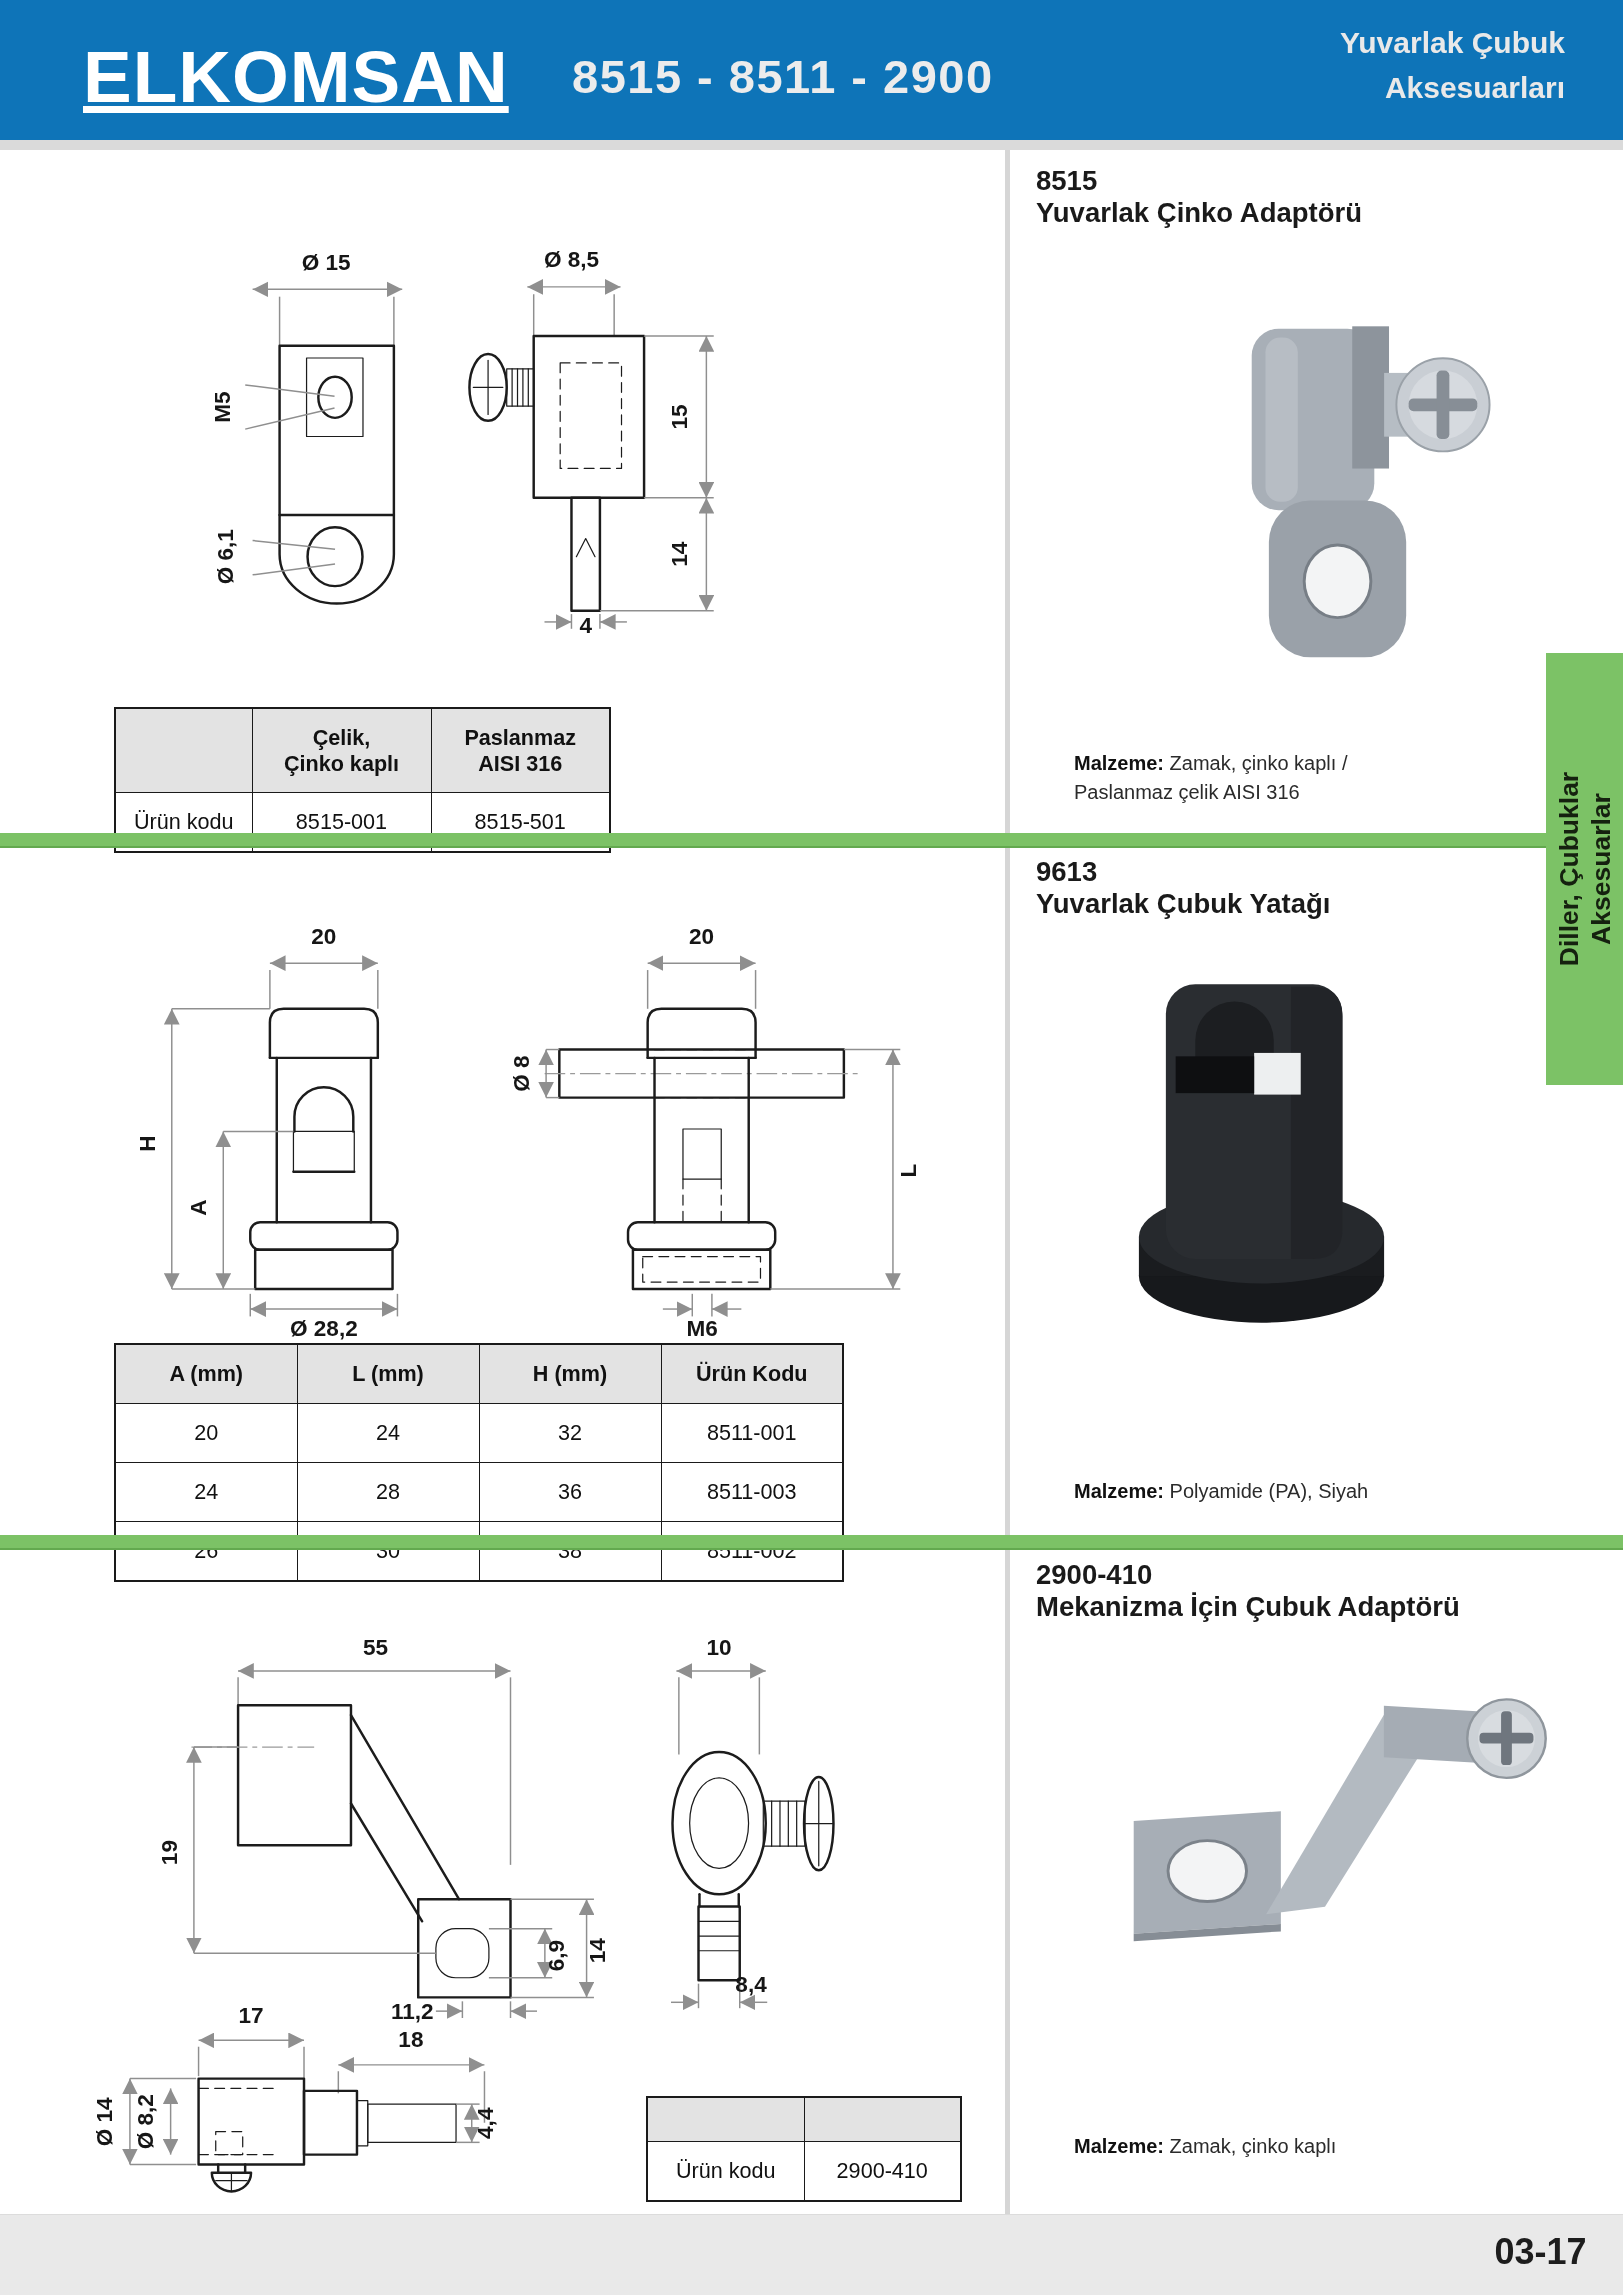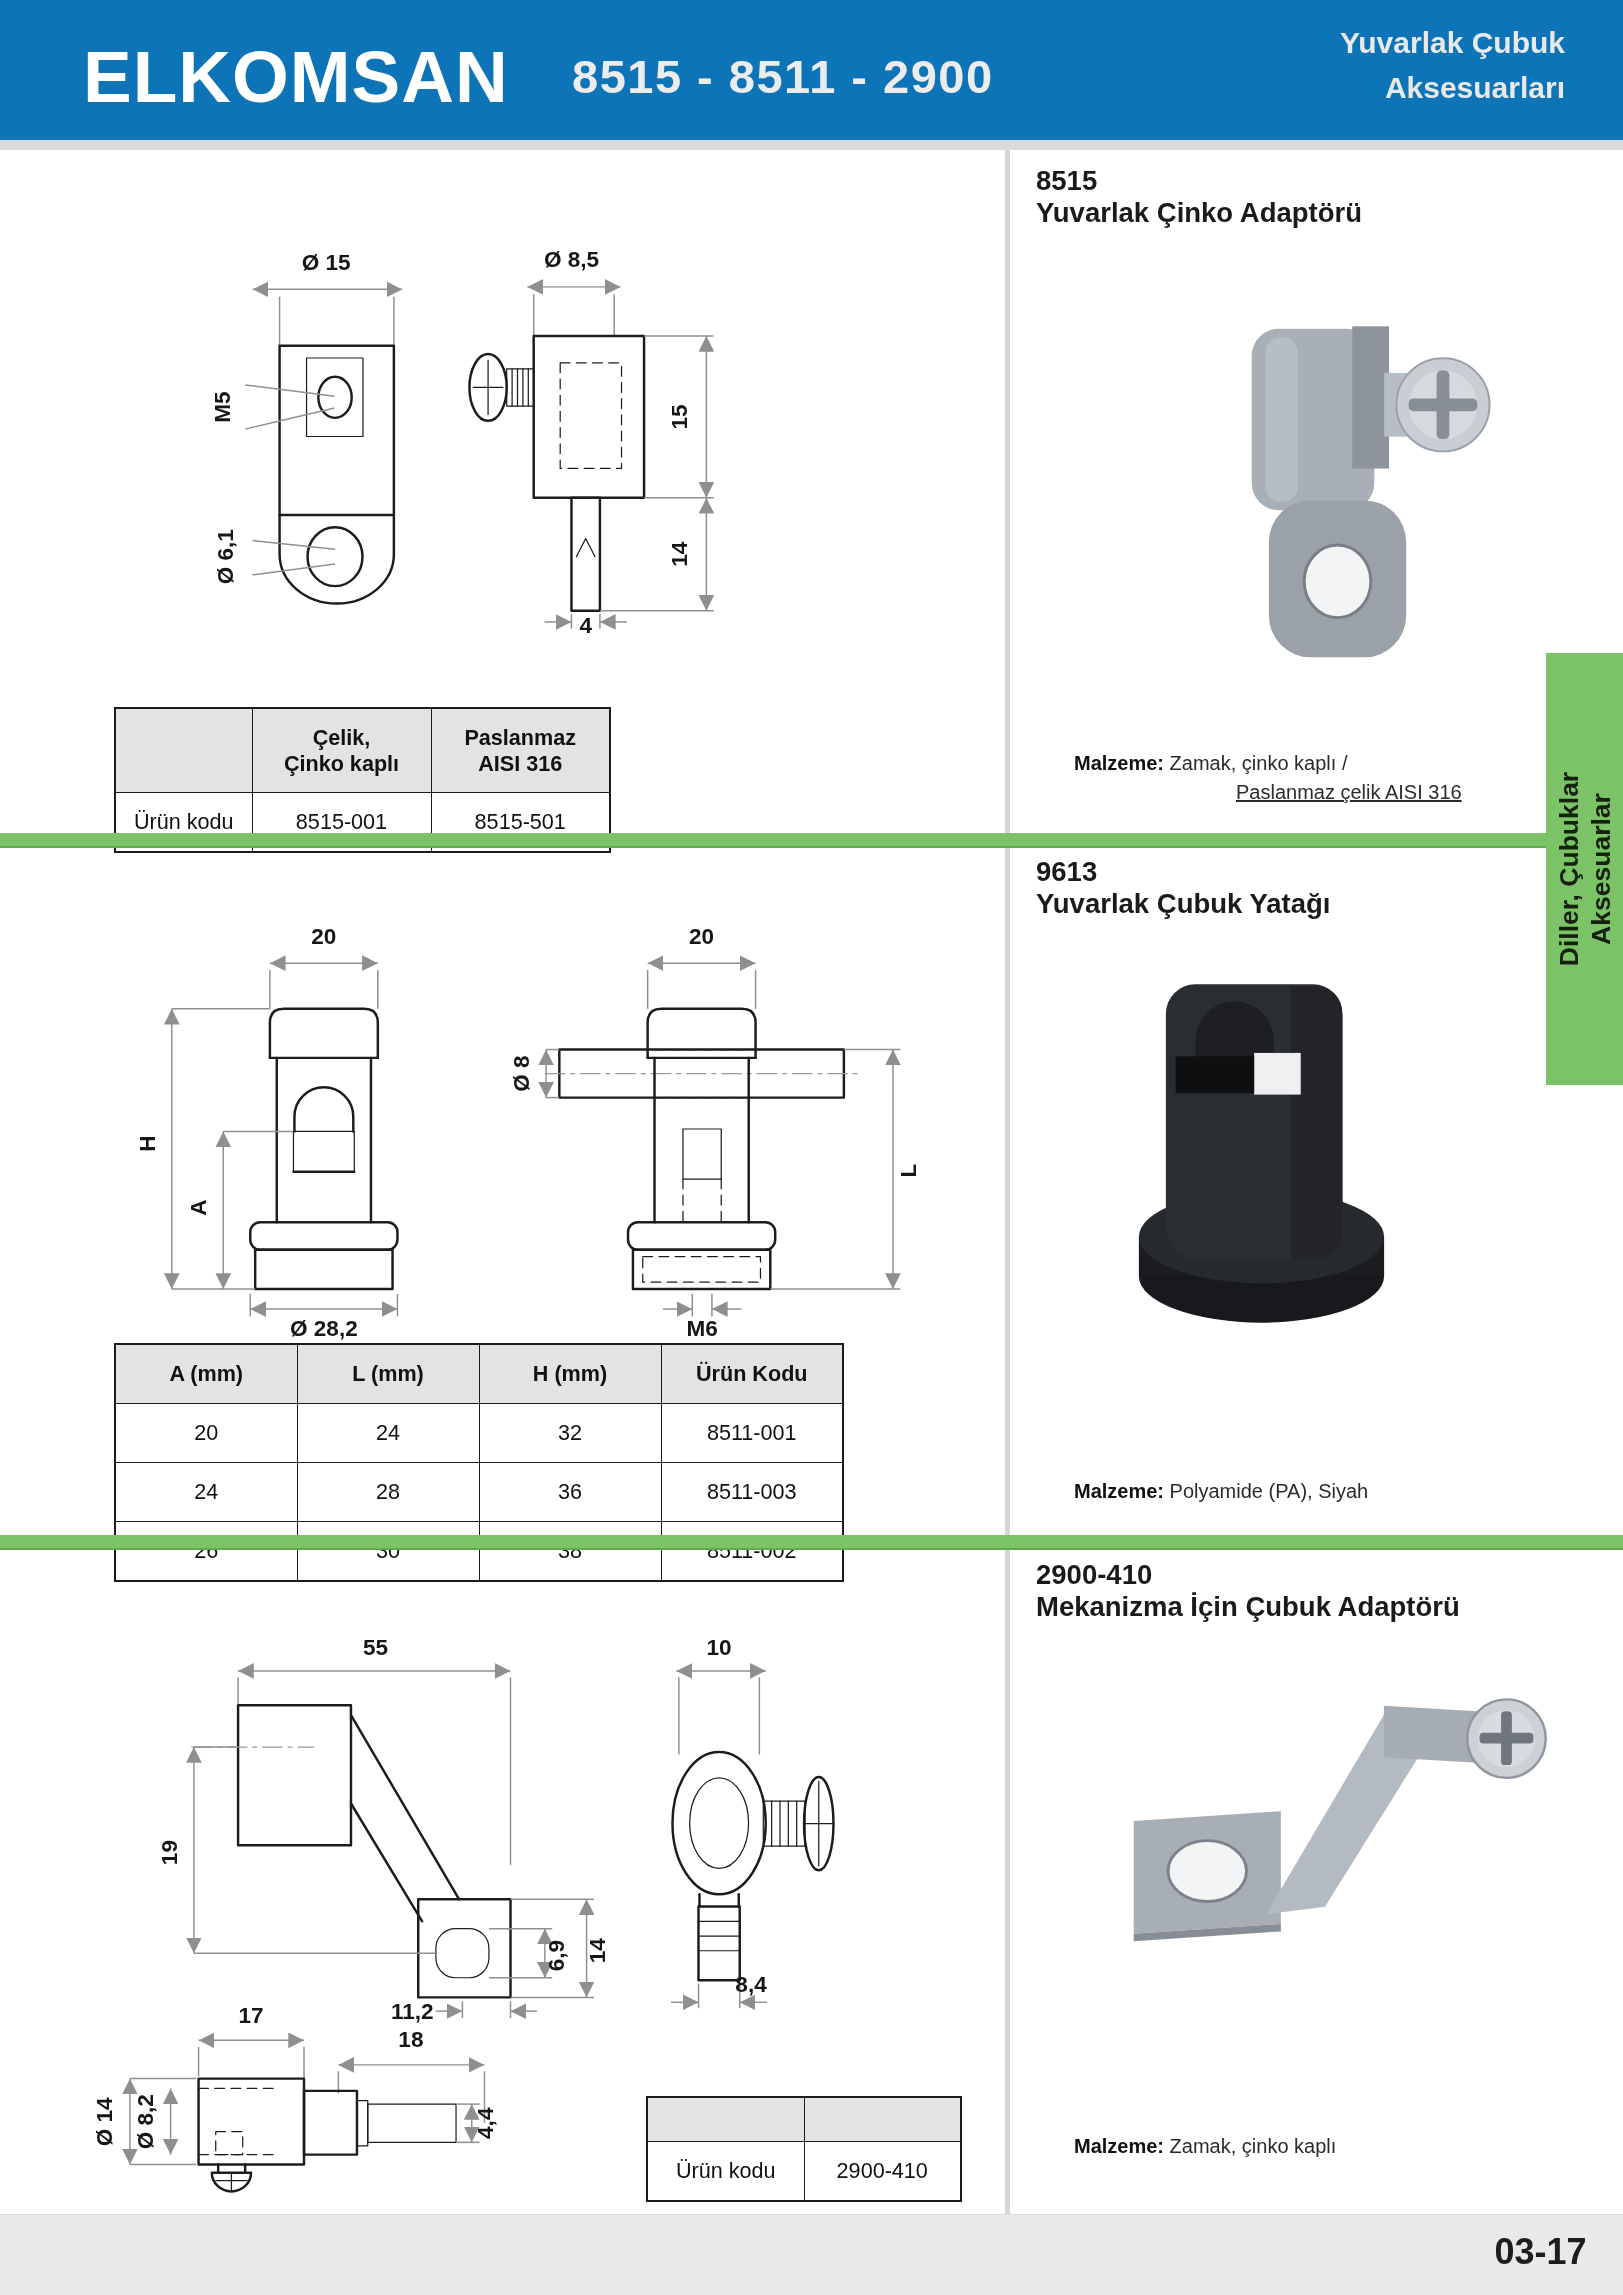--- a/index.html
+++ b/index.html
@@ -2,41 +2,41 @@
 <html style="font-size:7.9px"><head>
 <meta charset="utf-8">
 <style>
   html,body{margin:0;padding:0;background:#fff;}
   .page{position:relative;width:1623px;height:2295px;background:#ffffff;
         font-family:"Liberation Sans",sans-serif;overflow:hidden;}
   .abs{position:absolute;}
 
   
   .header{left:0;top:0;width:1623px;height:140px;background:#0e74b8;}
-  .brand{left:83px;top:35px;font-size:73px;font-weight:bold;color:#ffffff;letter-spacing:1px;}
+  .brand{left:83px;top:35px;font-size:73px;font-weight:bold;color:#ffffff;letter-spacing:1px;text-decoration:underline;}
   .codes{left:572px;top:49px;font-size:47px;font-weight:bold;color:#ececec;letter-spacing:1.5px;}
   .category{left:1153px;top:19.6px;width:412px;text-align:right;color:#e9e9e9;
             font-size:30px;font-weight:bold;line-height:45px;}
   .header-strip{left:0;top:140px;width:1623px;height:9.8px;background:#dadada;}
   .v-divider{left:1005px;top:150px;width:4.9px;height:2064px;background:#d6d6d6;}
 
   
   .green-bar{left:0;width:1623px;height:13.2px;background:#7cc266;border-bottom:2.5px solid #63a94f;}
   .side-tab{left:1546px;top:653px;width:78px;height:432px;background:#7cc266;}
   .side-tab-inner{position:absolute;left:-177px;top:177px;width:432px;height:78px;
       transform:rotate(-90deg);display:flex;flex-direction:column;justify-content:center;
       text-align:center;font-size:26.5px;font-weight:bold;color:#15210f;line-height:32px;}
 
   
   .sec-title{left:1036px;font-size:27.5px;font-weight:bold;color:#1a1a1a;line-height:32px;}
 
   
   .malz{left:1074px;font-size:20px;color:#2b2b2b;line-height:29.4px;}
   .malz b{color:#111;}
-  .malz .ind{margin-left:162px;text-decoration:underline;}
+  .malz .ind{}
 
   
   table.tbl{position:absolute;border-collapse:collapse;background:#fff;
             border:2.5px solid #1a1a1a;table-layout:fixed;}
   table.tbl td{border:1.5px solid #1a1a1a;font-size:21.6px;color:#111;
                text-align:center;vertical-align:middle;padding:16px;}
   table.tbl td.hd{background:#e3e3e3;font-weight:bold;line-height:25.5px;}
 
   
   svg.drawing{position:absolute;overflow:visible;}

